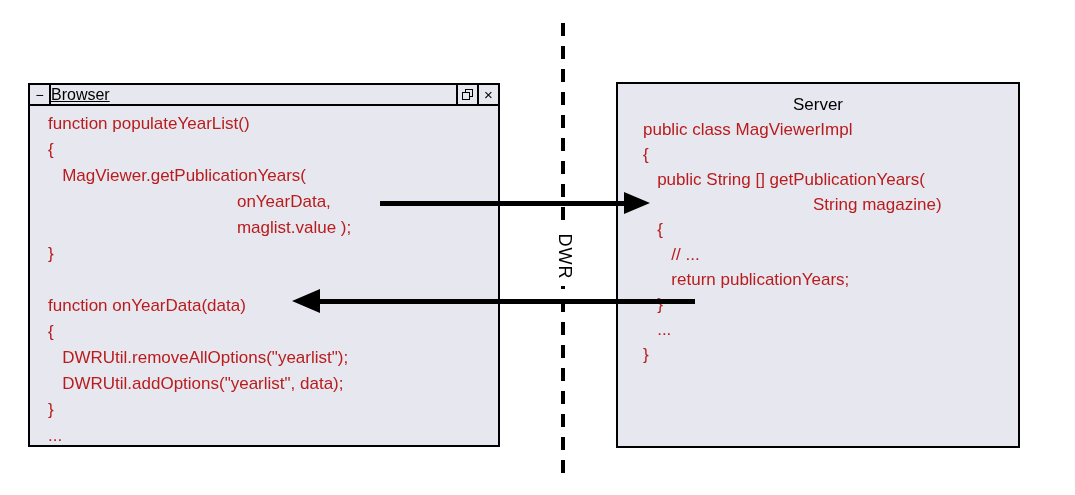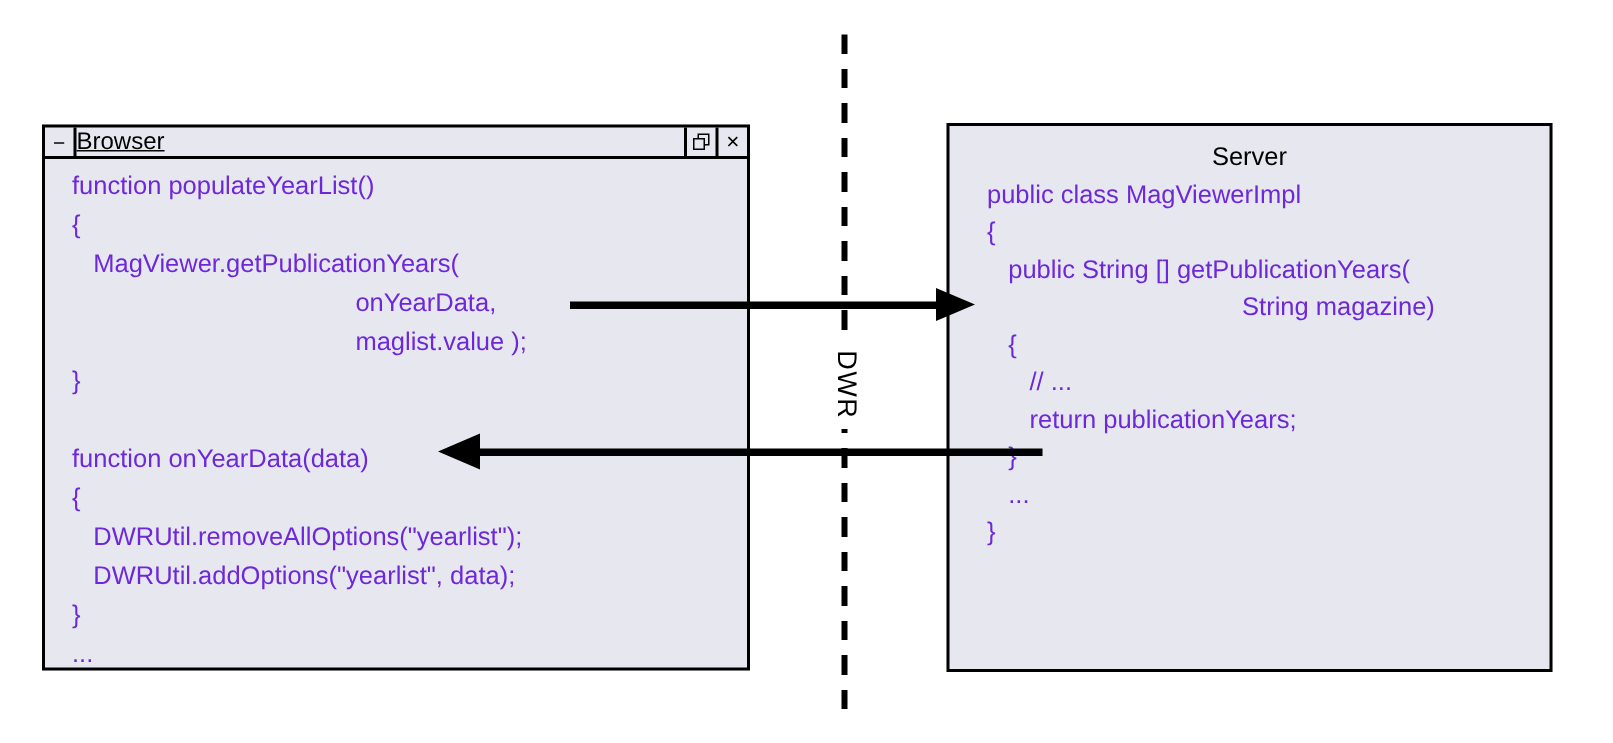--- a/index.html
+++ b/index.html
@@ -36,21 +36,21 @@
   }
 
   
   .window {
     position: absolute;
     background: #e7e7f0;
     border: 2px solid #000;
     box-sizing: border-box;
   }
   .browser { left: 28px; top: 83px; width: 472px; height: 364px; }
-  .server  { left: 631px; top: 82px; width: 404px; height: 366px; }
+  .server  { left: 616px; top: 82px; width: 404px; height: 366px; }
 
   .titlebar {
     height: 19px;
     border-bottom: 2px solid #000;
     display: flex;
     align-items: stretch;
   }
   .tb-box {
     width: 19px;
     display: flex; align-items: center; justify-content: center;
@@ -69,21 +69,21 @@
   .restore-glyph { position: relative; width: 11px; height: 11px; }
   .restore-glyph .back  { position:absolute; top:0; right:0; width:6px; height:6px; border:1px solid #000; }
   .restore-glyph .front { position:absolute; bottom:0; left:0; width:6px; height:6px; border:1px solid #000; background:#e7e7f0; }
 
   pre.code {
     margin: 0;
     padding: 5px 0 0 18px;
     font-family: "Liberation Sans", sans-serif;
     font-size: 17px;
     line-height: 26px;
-    color: #6d28d9;
+    color: #b91c1c;
     white-space: pre;
   }
   .server-title {
     margin-top: 11px;
     height: 22px;
     text-align: center;
     font-size: 17px;
   }
   .server pre.code {
     padding: 0 0 0 25px;

